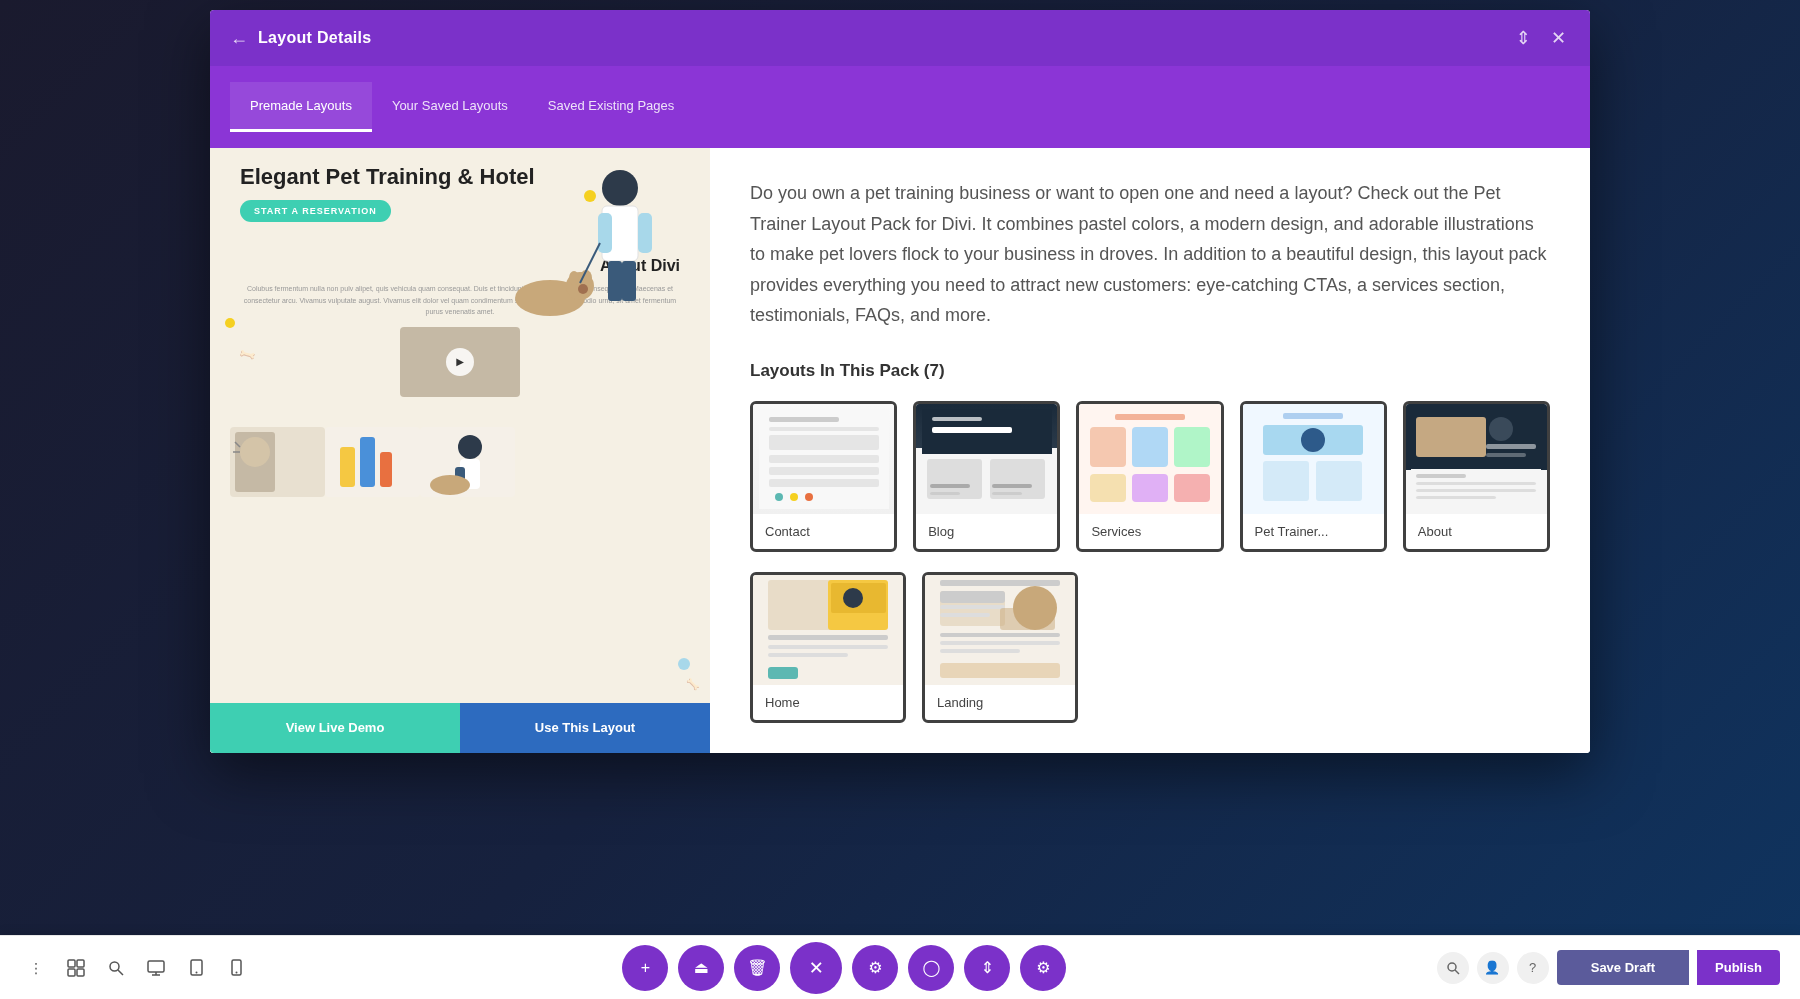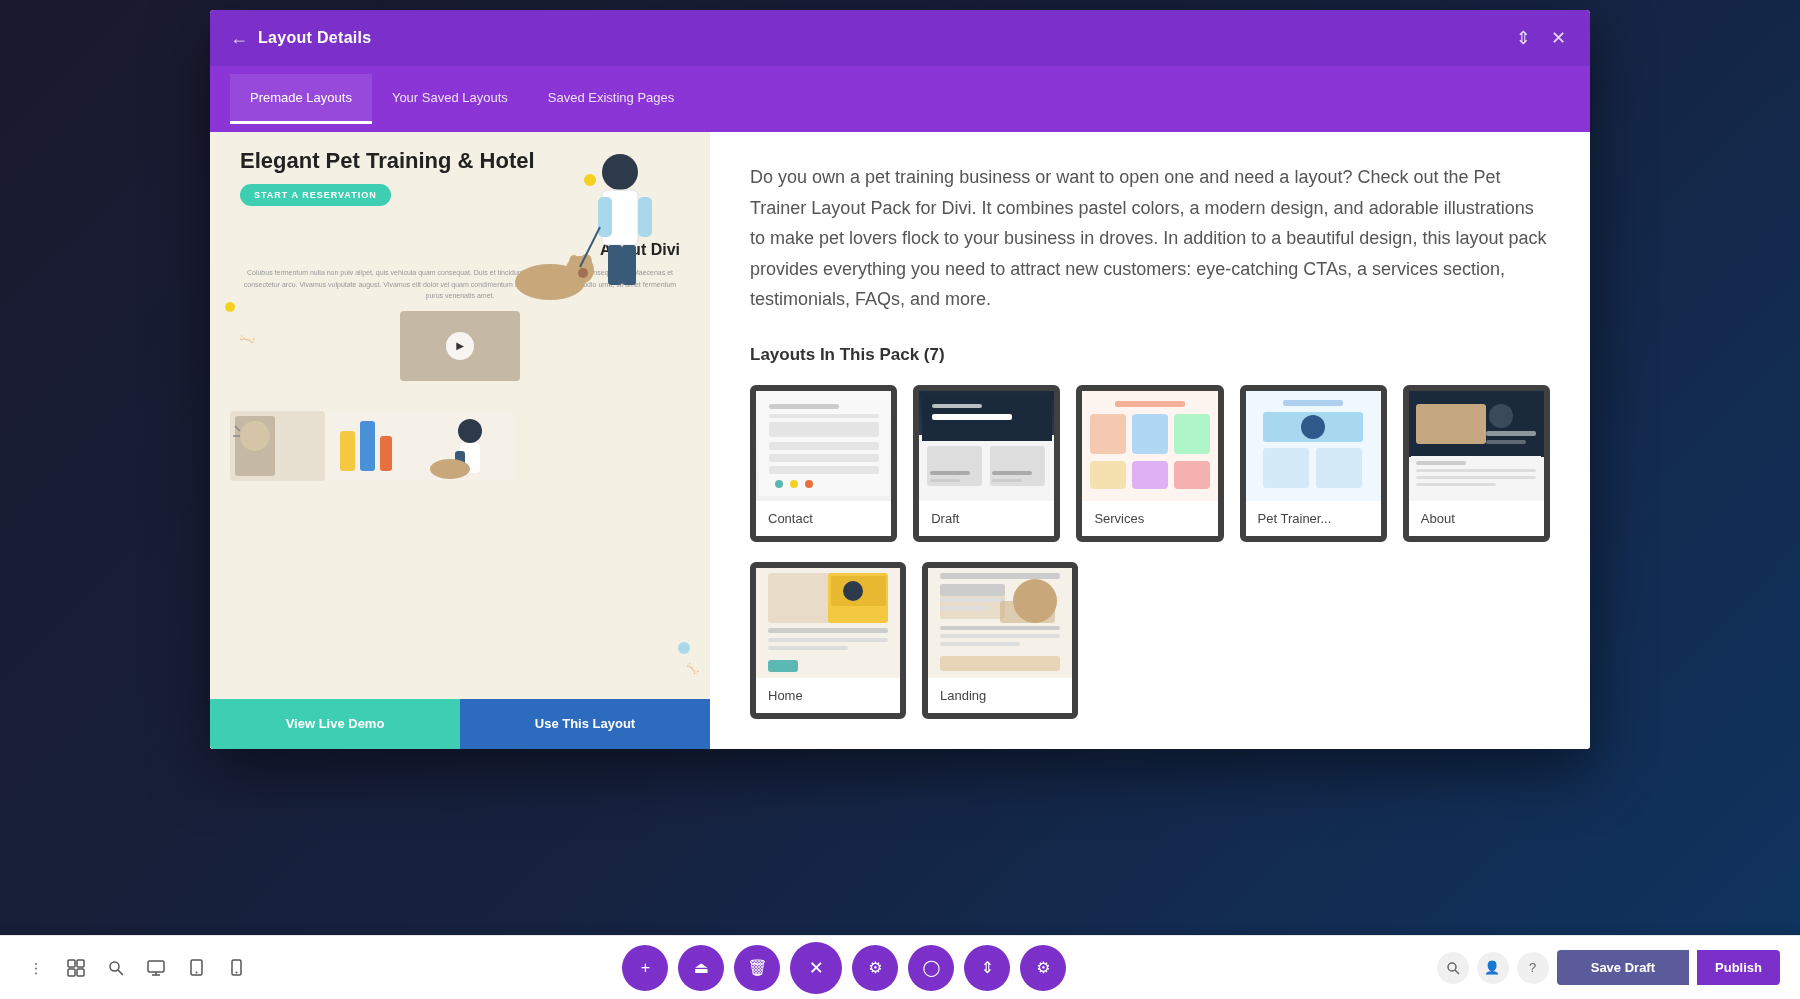--- a/index.html
+++ b/index.html
@@ -83,21 +83,21 @@
       cursor: pointer;
       background: none;
       border: none;
       padding: 4px;
     }
 
     
     .modal-tabs {
       background: #8b35d6;
       display: flex;
-      padding: 8px 20px;
+      padding: 16px 20px;
       flex-shrink: 0;
     }
 
     .tab {
       padding: 16px 20px;
       color: rgba(255,255,255,0.85);
       font-size: 13px;
       font-weight: 500;
       cursor: pointer;
       border-bottom: 3px solid transparent;
@@ -290,21 +290,21 @@
     }
 
     .layouts-grid-row2 {
       display: grid;
       grid-template-columns: repeat(3, 1fr);
       gap: 16px;
       max-width: 500px;
     }
 
     .layout-card {
-      border: 6px solid #404040;
+      border: 3px solid #404040;
       border-radius: 6px;
       overflow: hidden;
       cursor: pointer;
       transition: box-shadow 0.2s;
       background: #fff;
     }
 
     .layout-card-thumb {
       width: 100%;
       height: 110px;
@@ -593,21 +593,21 @@
                 <rect x="10" y="18" width="80" height="6" rx="2" fill="#fff"></rect>
                 <rect width="130" height="55" y="45" fill="#f5f5f5"></rect>
                 <rect x="5" y="50" width="55" height="40" rx="3" fill="#ddd"></rect>
                 <rect x="68" y="50" width="55" height="40" rx="3" fill="#ddd"></rect>
                 <rect x="8" y="75" width="40" height="4" rx="2" fill="#aaa"></rect>
                 <rect x="8" y="83" width="30" height="3" rx="2" fill="#ccc"></rect>
                 <rect x="70" y="75" width="40" height="4" rx="2" fill="#aaa"></rect>
                 <rect x="70" y="83" width="30" height="3" rx="2" fill="#ccc"></rect>
               </svg>
             </div>
-            <div class="layout-card-label">Draft</div>
+            <div class="layout-card-label">Blog</div>
           </div>
 
           <div class="layout-card">
             <div class="layout-card-thumb thumb-services">
               <svg width="130" height="100" viewBox="0 0 130 100">
                 <rect width="130" height="100" fill="#fff5f0"></rect>
                 <rect x="30" y="5" width="70" height="6" rx="2" fill="#e87040" opacity="0.5"></rect>
                 <rect x="5" y="18" width="36" height="40" rx="4" fill="#f5c8b0"></rect>
                 <rect x="47" y="18" width="36" height="40" rx="4" fill="#b0d8f5"></rect>
                 <rect x="89" y="18" width="36" height="40" rx="4" fill="#b0f5c8"></rect>

